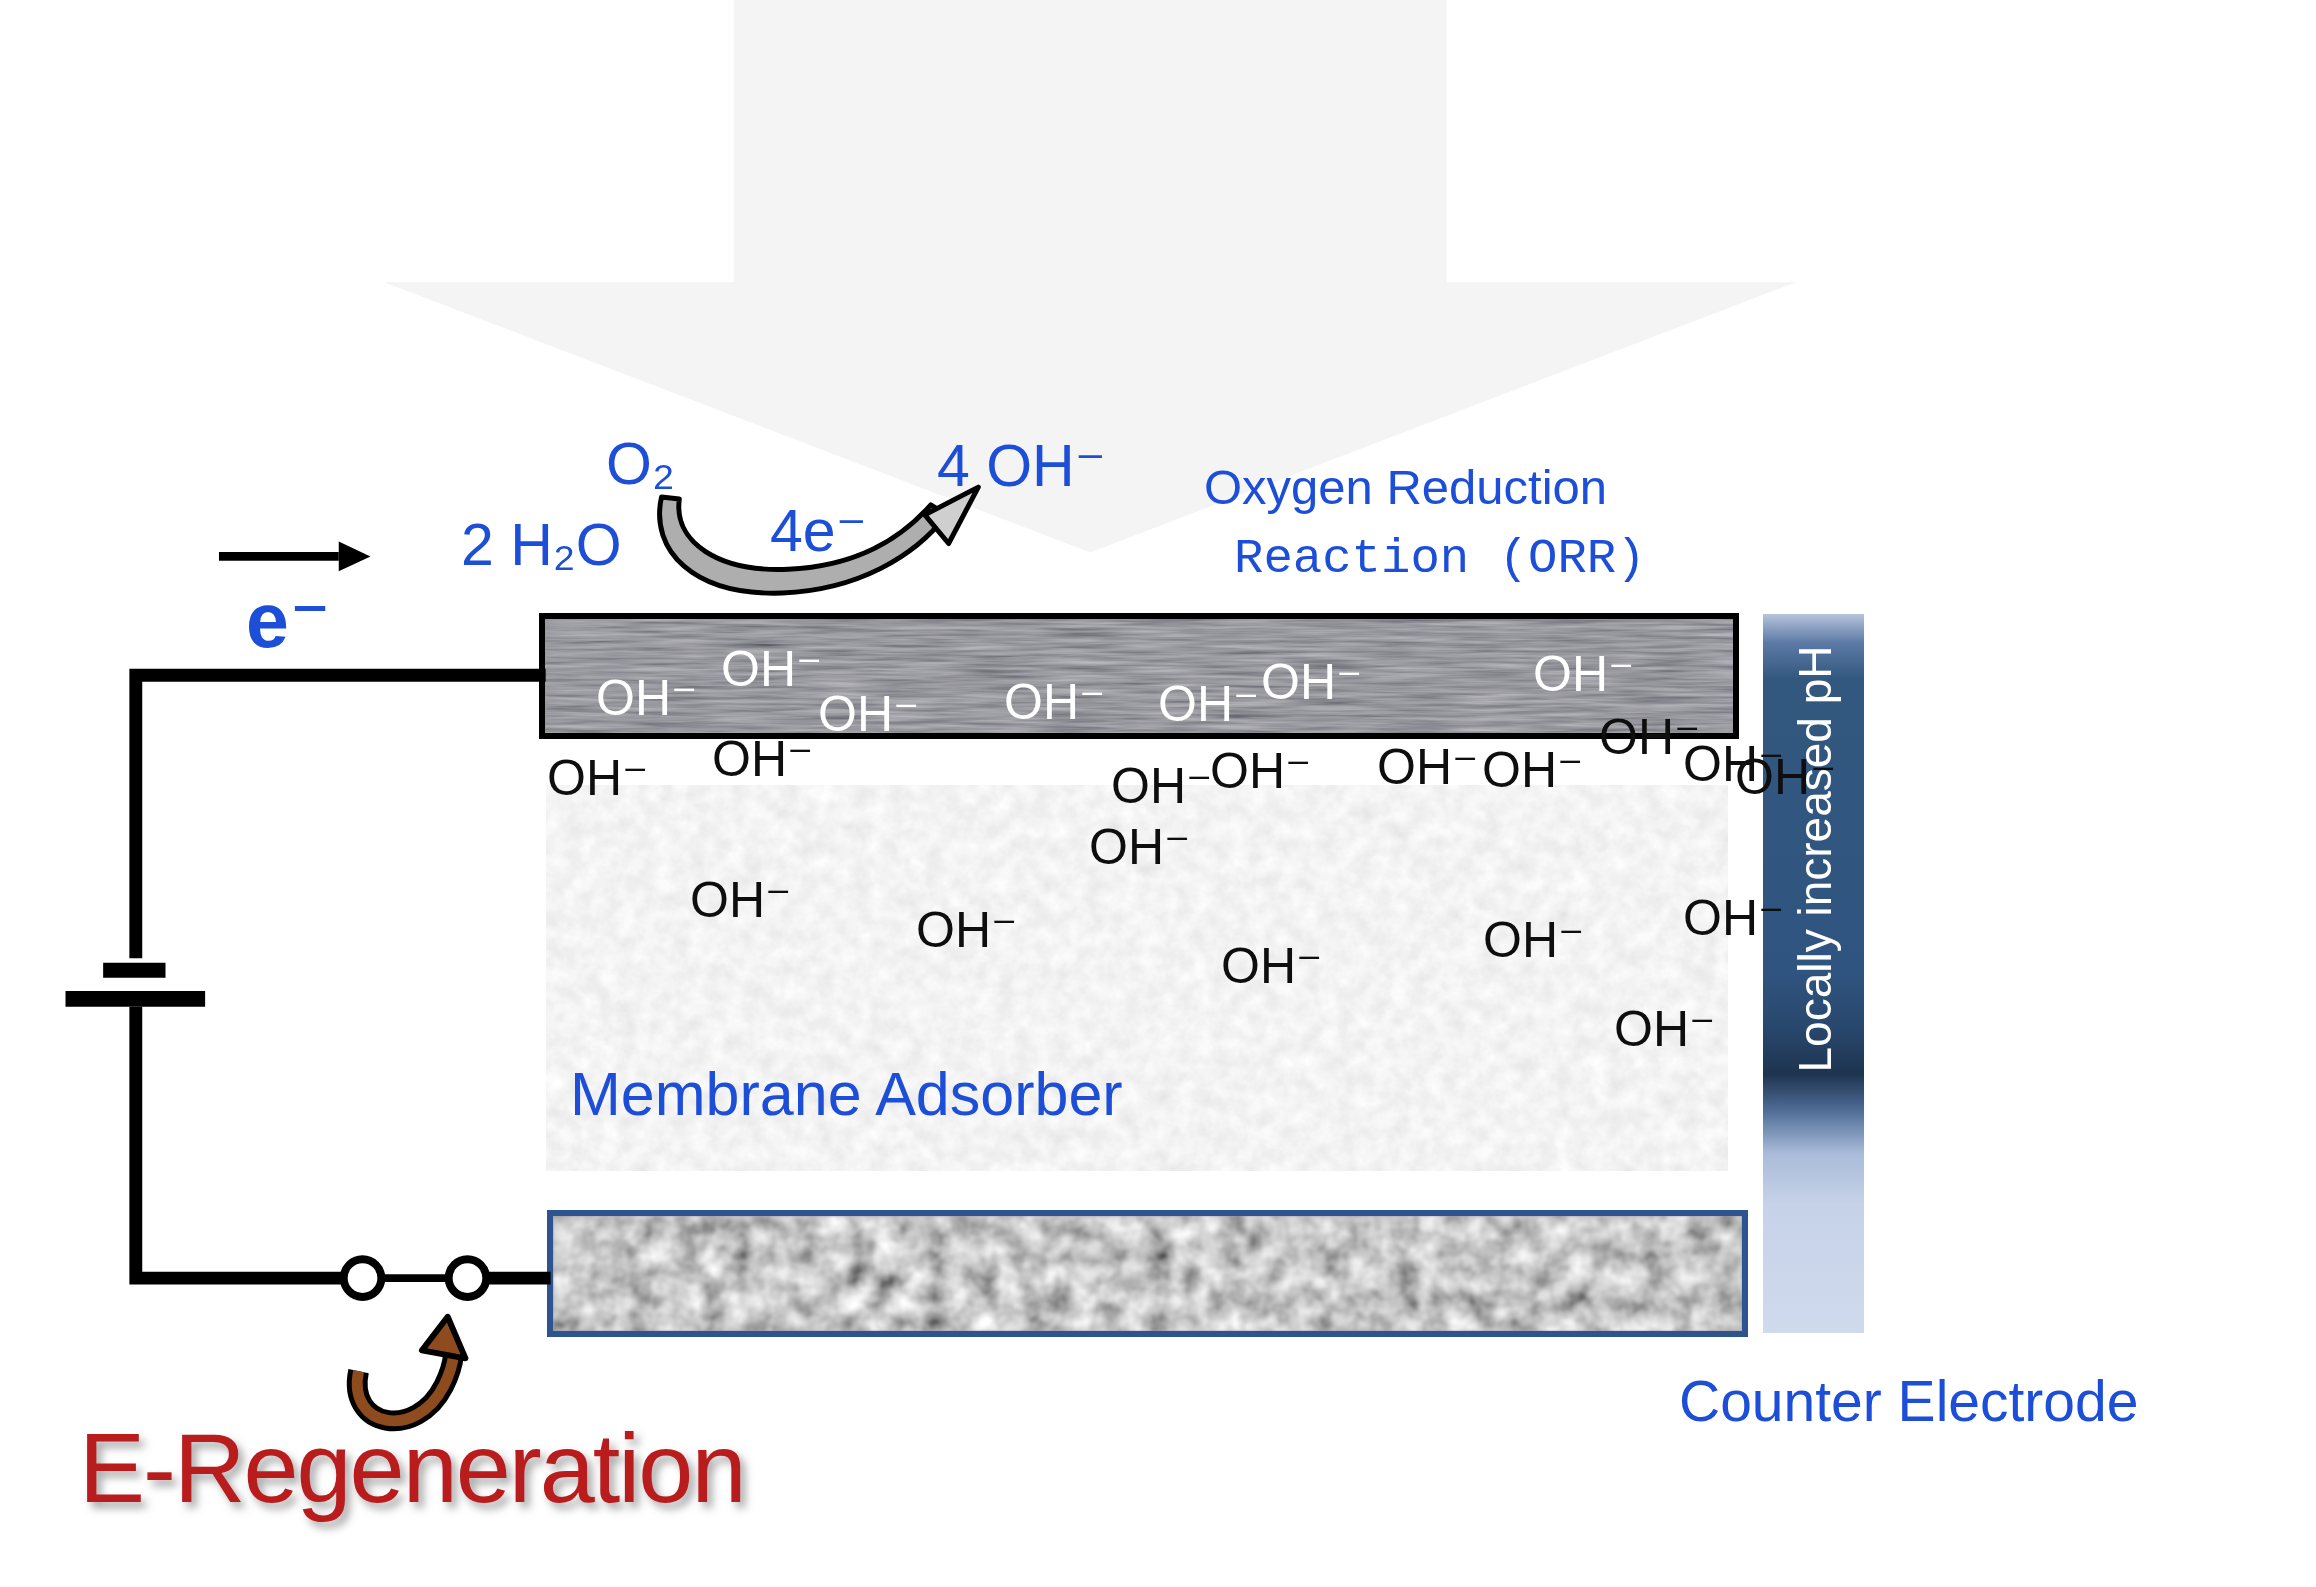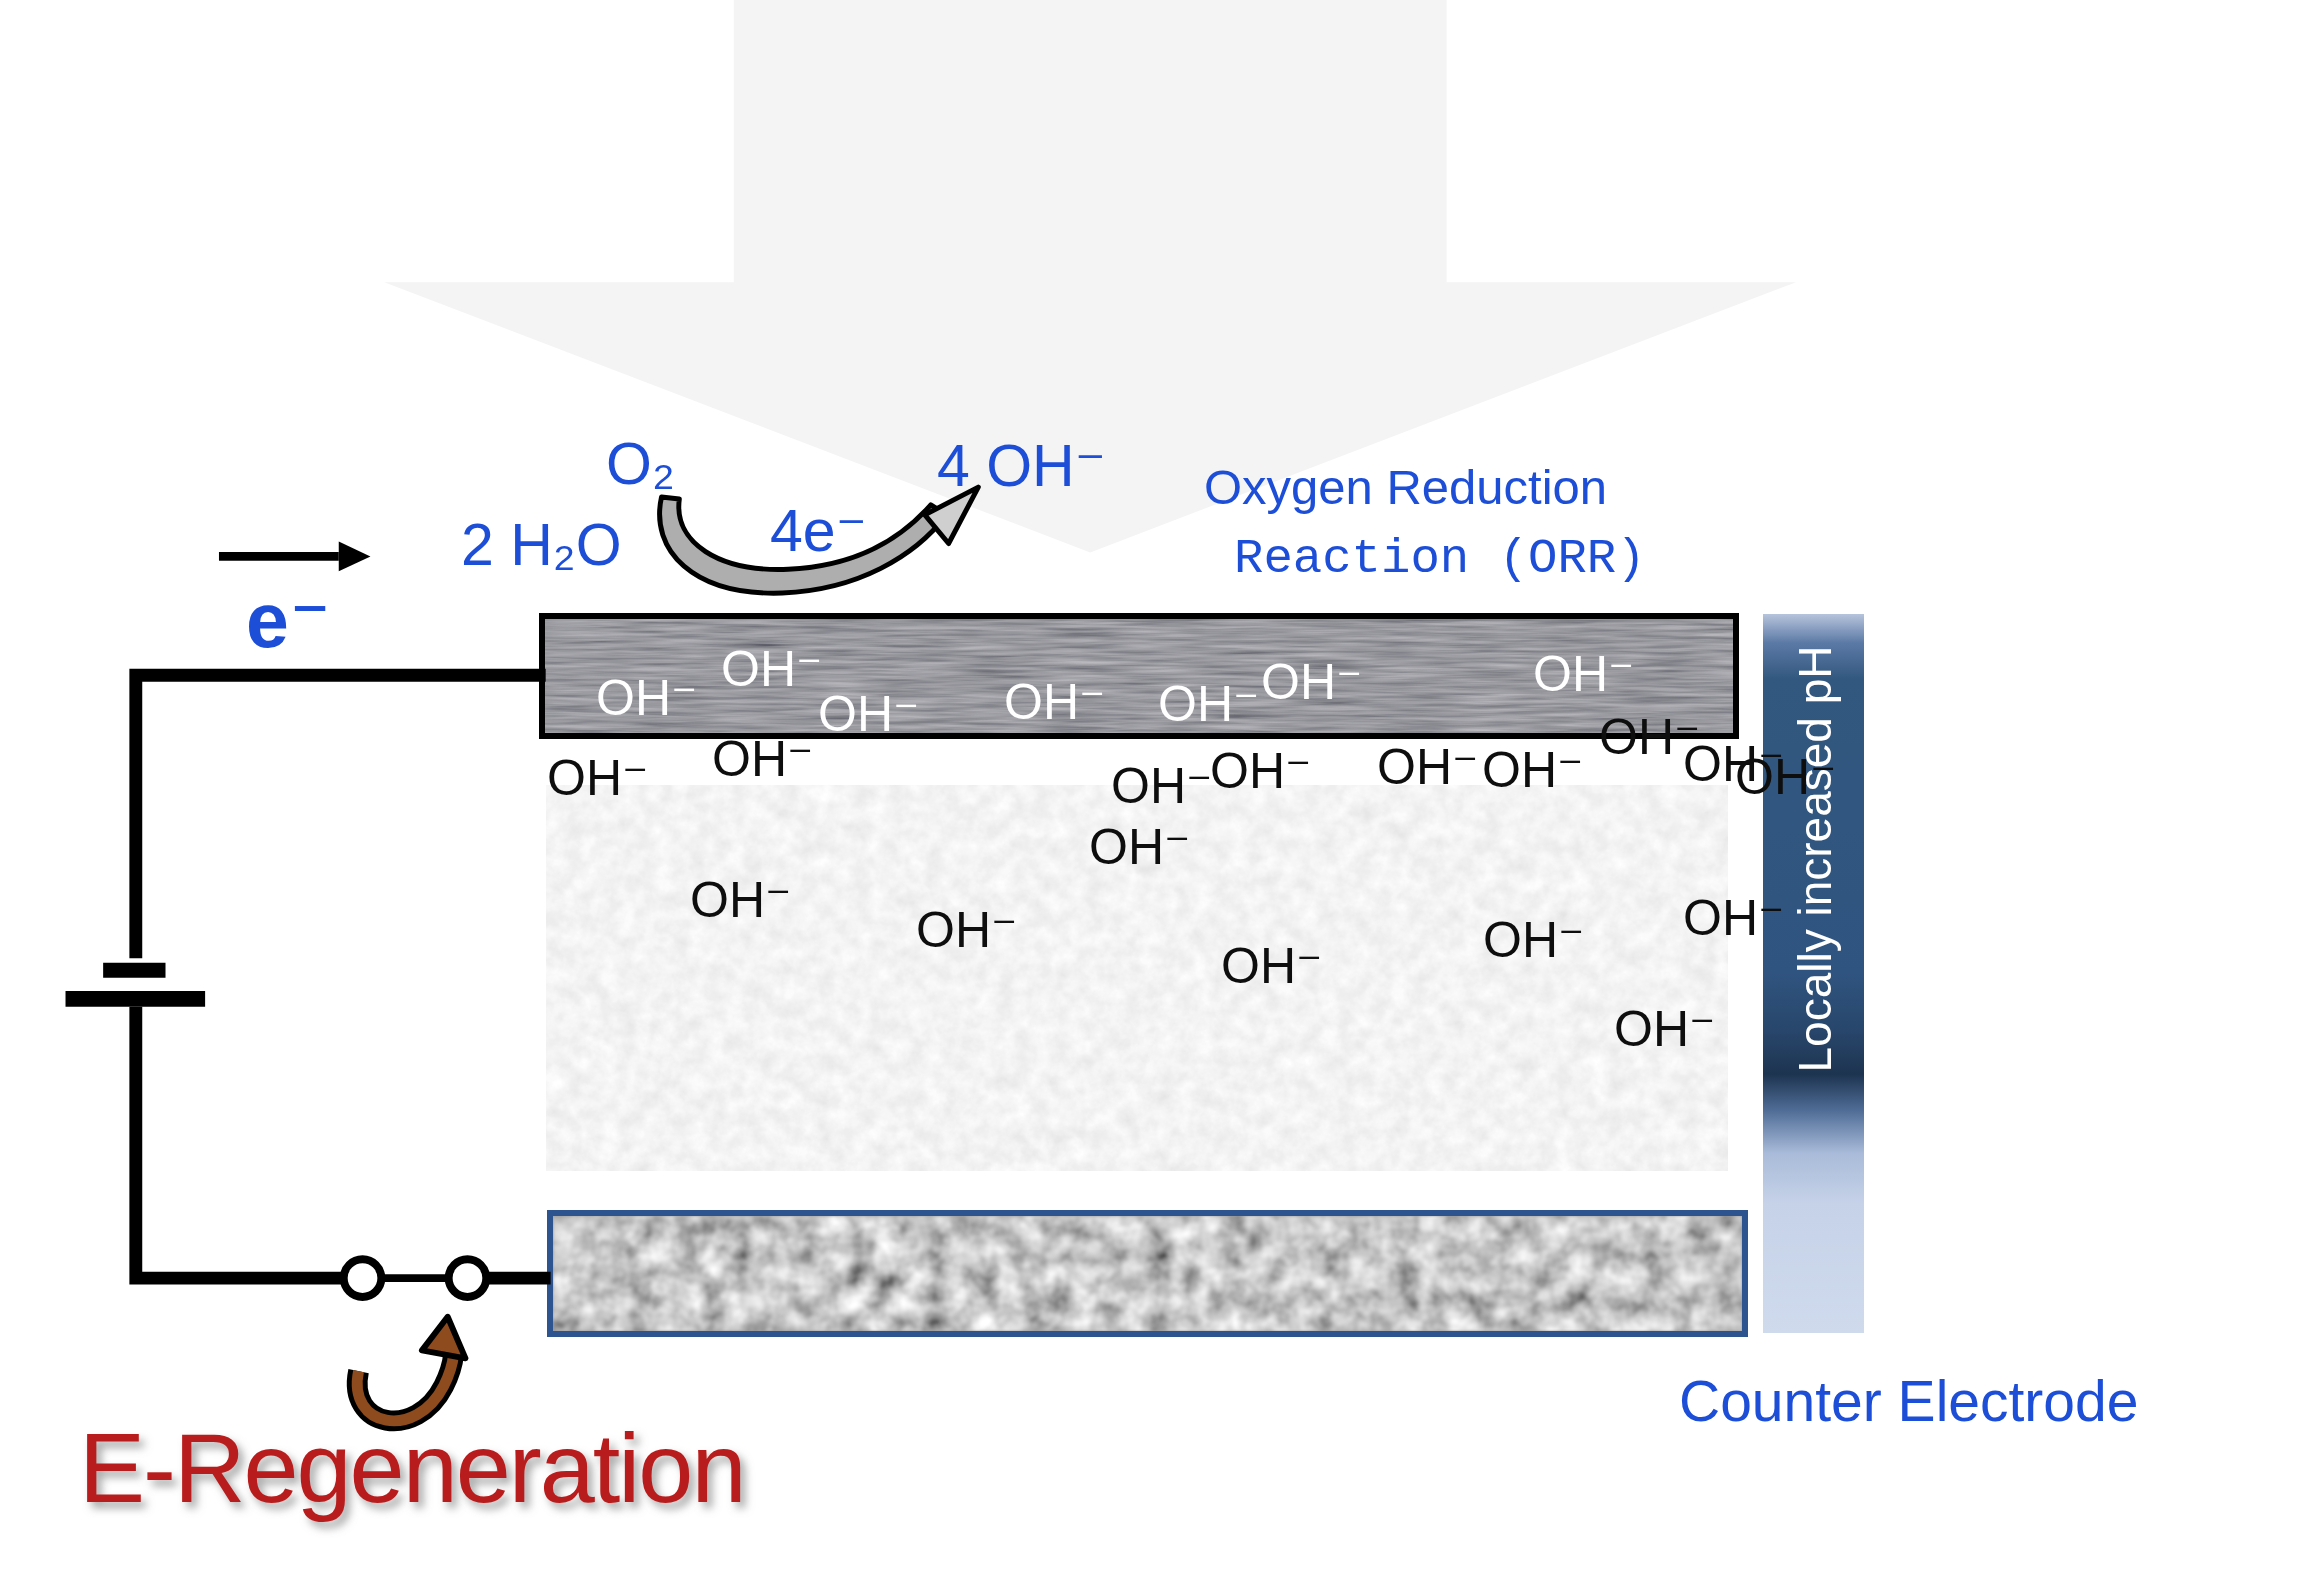--- a/index.html
+++ b/index.html
@@ -151,20 +151,21 @@
     <polygon points="452,1330 426,1364 470,1372" fill="#8e4b1d" stroke="#000" stroke-width="6" stroke-linejoin="round"></polygon>
   </svg>
 
   <div class="lbl chem" style="left:606px;top:432px;">O₂</div>
   <div class="lbl chem" style="left:461px;top:513px;">2 H₂O</div>
   <div class="lbl chem" style="left:770px;top:499px;">4e⁻</div>
   <div class="lbl chem" style="left:937px;top:434px;">4 OH⁻</div>
   <div class="lbl annot" style="left:1204px;top:461px;">Oxygen Reduction</div>
   <div class="lbl annot" style="left:1234px;top:533px;font-family:Liberation Mono, monospace;">Reaction (ORR)</div>
   <div class="lbl big" style="left:1679px;top:1370px;">Counter Electrode</div>
+  <div class="lbl" id="membrane-label" style="left:570px;top:1061px;">Membrane Adsorber</div>
   <div class="lbl" id="electron-label" style="left:246px;top:578px;">e⁻</div>
   <div class="lbl" id="eregen-label" style="left:79px;top:1414px;">E-Regeneration</div>
 
   <div id="oh-on-electrode">
       <span class="oh oh-white" style="left: 596px; top: 669px;">OH⁻</span>
       <span class="oh oh-white" style="left: 721px; top: 640px;">OH⁻</span>
       <span class="oh oh-white" style="left: 818px; top: 685px;">OH⁻</span>
       <span class="oh oh-white" style="left: 1004px; top: 673px;">OH⁻</span>
       <span class="oh oh-white" style="left: 1158px; top: 675px;">OH⁻</span>
       <span class="oh oh-white" style="left: 1261px; top: 653px;">OH⁻</span>

